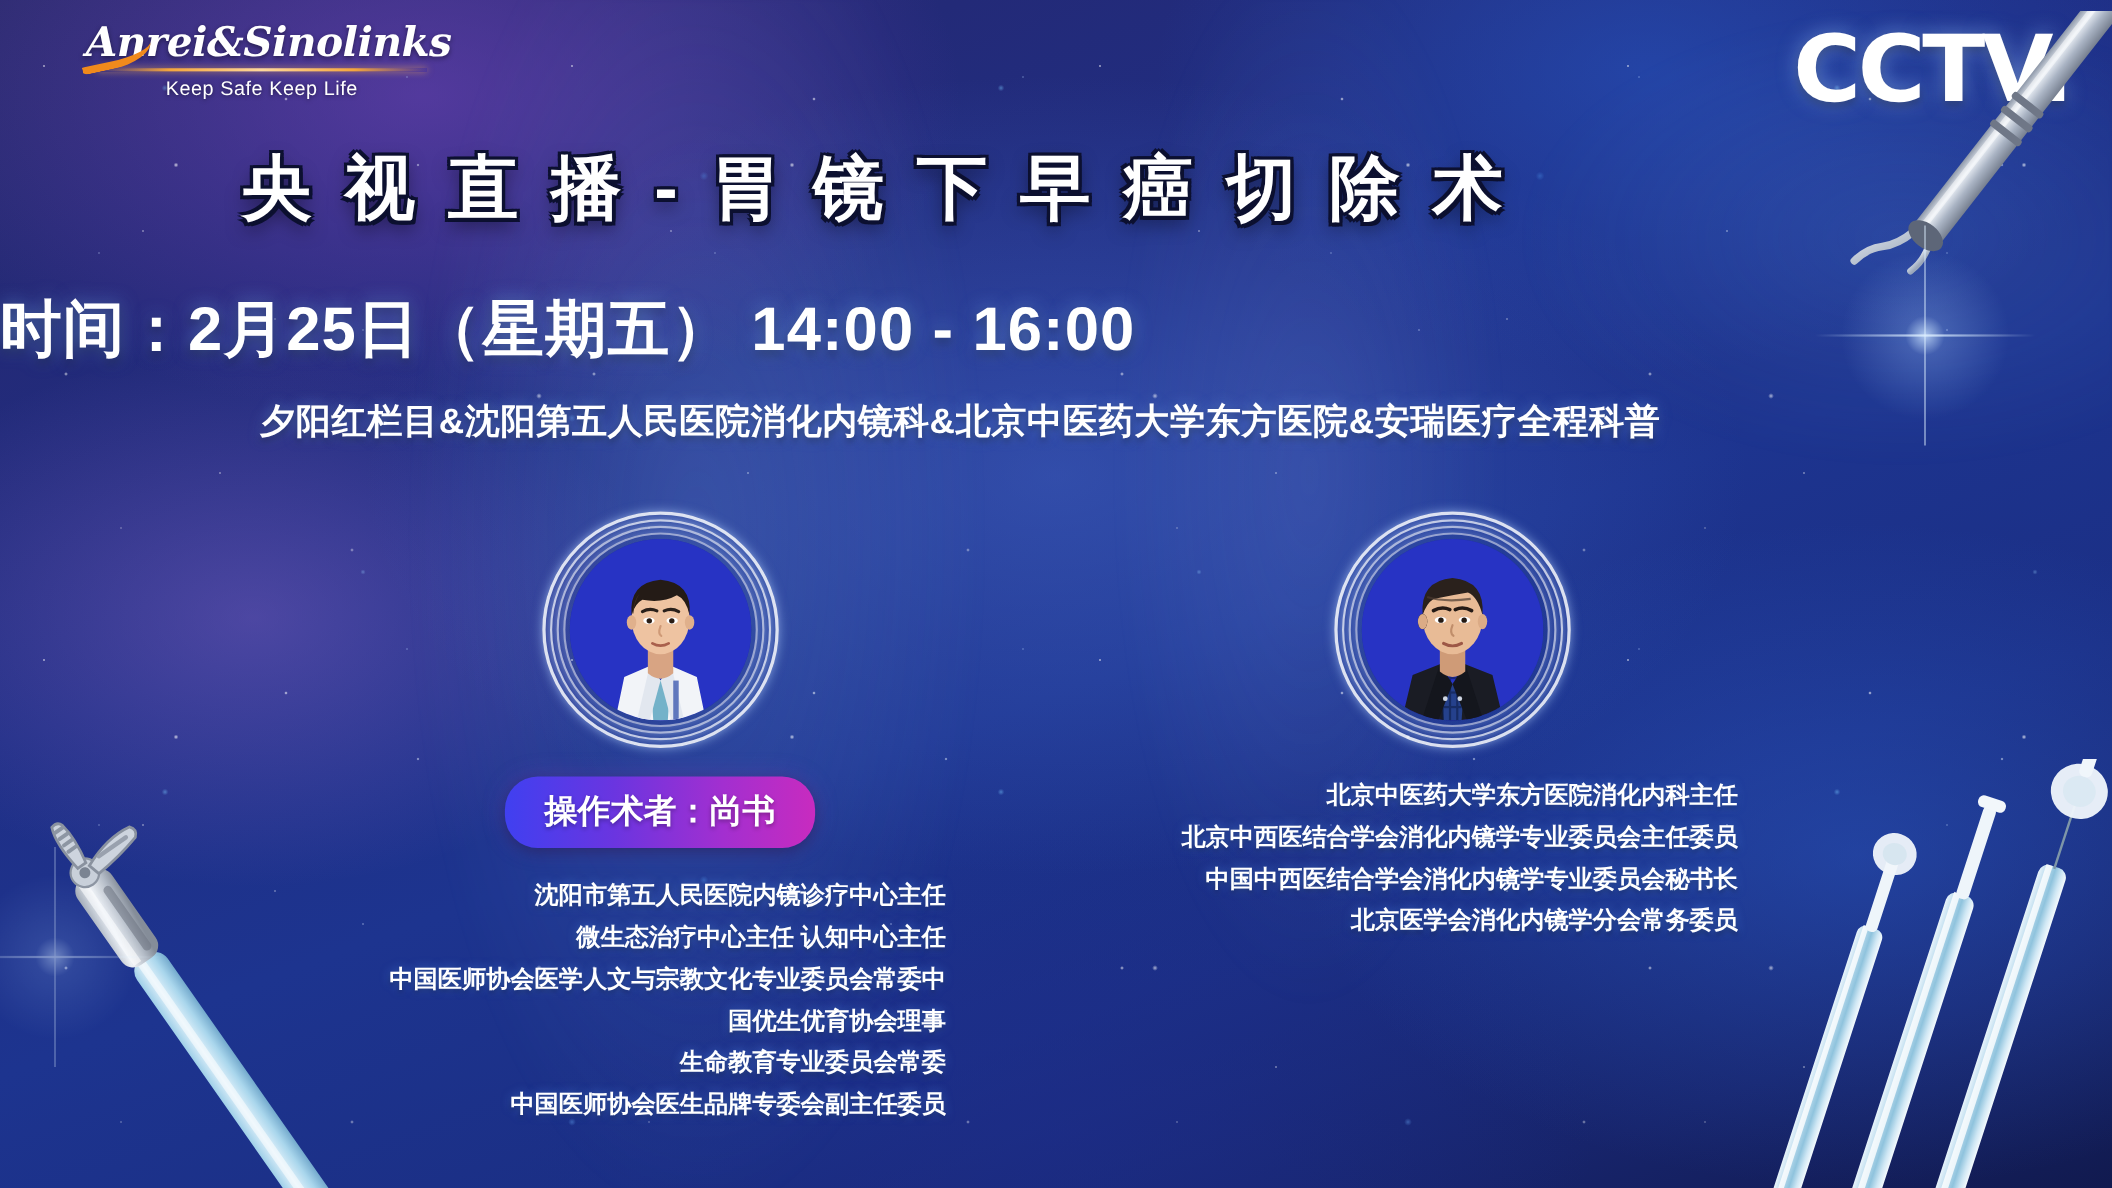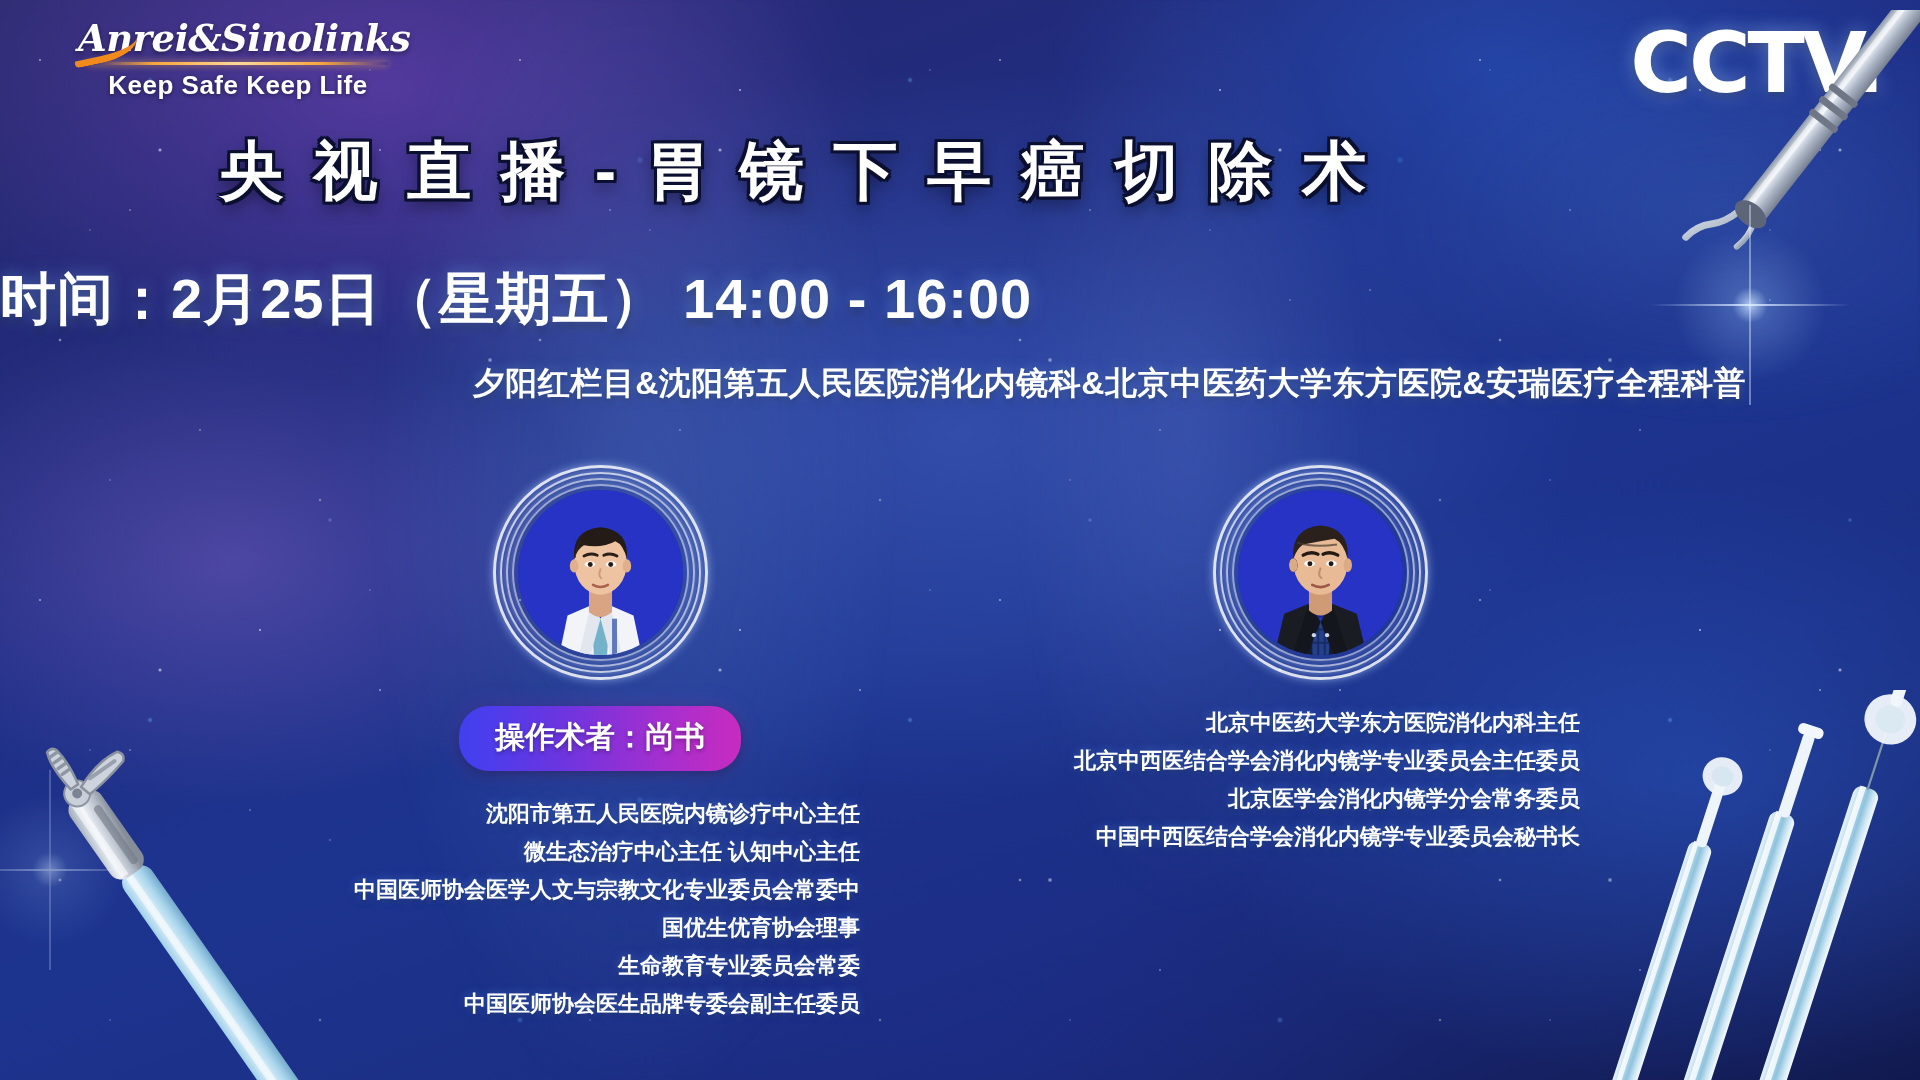--- a/index.html
+++ b/index.html
@@ -76,22 +76,22 @@
   .brand-swoosh {
     position:absolute; left:-6px; top:16px; width:66px; height:30px;
     border-bottom:7px solid #f08a1c; border-radius:0 0 60% 10%;
     transform:rotate(-12deg);
   }
   .brand-rule {
     margin:2px auto 5px; width:300px; height:3px;
     background:linear-gradient(90deg, rgba(255,180,70,0) 0%, #f5a63c 22%, #ffd89b 50%, #f5a63c 78%, rgba(255,180,70,0) 100%);
     box-shadow:0 0 7px rgba(255,180,80,.7);
   }
-  .brand-tag { font-size:26px; color:#fff; letter-spacing:.5px; white-space:nowrap;
-               text-shadow:0 1px 4px rgba(0,0,0,.5);font-weight:bold; }
+  .brand-tag { font-size:18px; color:#fff; letter-spacing:.5px; white-space:nowrap;
+               text-shadow:0 1px 4px rgba(0,0,0,.5); }
 
   #cctv {
     position:absolute; right:38px; top:14px;
     font-family:"DejaVu Sans",sans-serif;
     font-weight:bold; font-size:84px; color:#fff; letter-spacing:-3px;
     text-shadow:0 0 18px rgba(150,190,255,.55), 0 3px 8px rgba(0,0,0,.4);
   }
 
   
   #title {
@@ -103,21 +103,21 @@
       -3px -3px 0 #0c1030, 3px -3px 0 #0c1030, -3px 3px 0 #0c1030, 3px 3px 0 #0c1030,
       0 7px 16px rgba(0,0,0,.55);
     margin-left: 36px;
   }
   #subtitle-time {
     position:absolute; top:262px; left:0; width:1920px; text-align:left;
     font-size:56px; font-weight:bold; color:#fff; letter-spacing:1px; white-space:nowrap;
     text-shadow:0 0 16px rgba(120,170,255,.6), 0 4px 10px rgba(0,0,0,.5);
   }
   #subtitle-orgs {
-    position:absolute; top:362px; left:0; width:1746px; text-align:right;
+    position:absolute; top:362px; left:0; width:1746px; text-align:center;
     font-size:32px; font-weight:bold; color:#fff; letter-spacing:.5px; white-space:nowrap;
     text-shadow:0 0 12px rgba(120,170,255,.55), 0 2px 7px rgba(0,0,0,.5);
   }
 
   
   .person { position:absolute; top:465px; width:520px; text-align:center; }
   #person-left  { left:340px; }
   #person-right { left:1060px; }
 
   .portrait-wrap { position:relative; width:215px; height:215px; margin:0 auto; }
@@ -326,22 +326,22 @@
           <circle cx="56.4" cy="44.7" r="1.5" fill="#241912"></circle>
 
           <path d="M50 47.5 q-1.8 4.5 0.5 5.8" stroke="#c08e6b" stroke-width="1.2" fill="none" stroke-linecap="round"></path>
           <path d="M45 57.5 q5 2.8 10 0" stroke="#9d5746" stroke-width="1.6" fill="none" stroke-linecap="round"></path>
         </svg>
       </div>
     </div>
     <div class="cred-list">
       <div class="cred">北京中医药大学东方医院消化内科主任</div>
       <div class="cred">北京中西医结合学会消化内镜学专业委员会主任委员</div>
+      <div class="cred">中国中西医结合学会消化内镜学专业委员会秘书长</div>
       <div class="cred">北京医学会消化内镜学分会常务委员</div>
-      <div class="cred">中国中西医结合学会消化内镜学专业委员会秘书长</div>
     </div>
   </div>
 
   <svg class="instrument" id="clip-left" viewBox="0 0 400 400">
     <defs>
       <linearGradient id="tube" x1="0" y1="0" x2="1" y2="0">
         <stop offset="0" stop-color="#9fcfe8"></stop>
         <stop offset=".35" stop-color="#dff0fa"></stop>
         <stop offset=".7" stop-color="#a9d6ec"></stop>
         <stop offset="1" stop-color="#74aacd"></stop>

